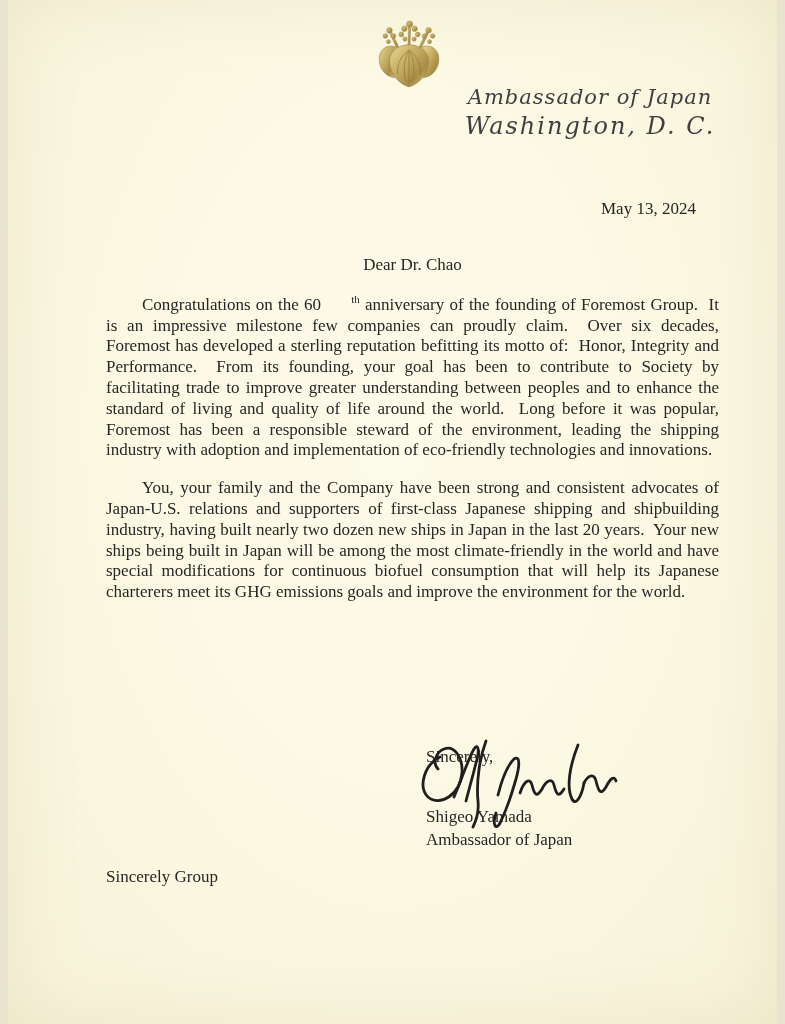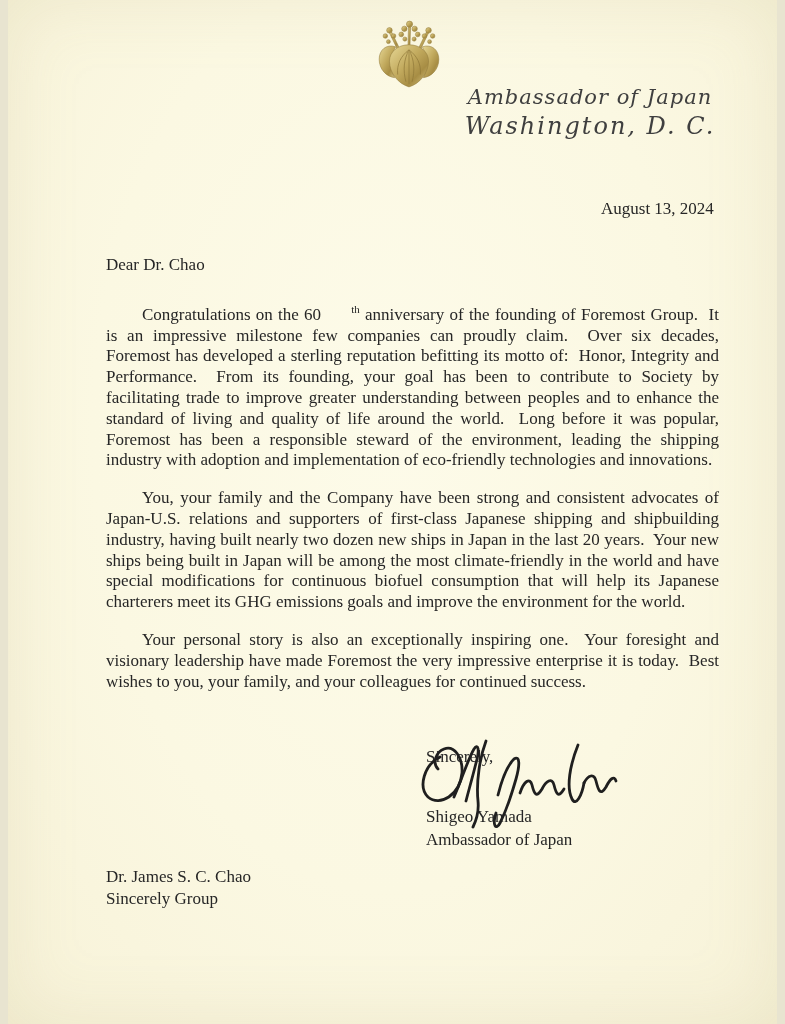--- a/index.html
+++ b/index.html
@@ -50,22 +50,23 @@
   }
   .letter-body {
     position: absolute;
     left: 98px;
     top: 255px;
     width: 613px;
     font-size: 17px;
     line-height: 20.8px;
   }
   .salutation {
-    margin: 0 0 29px 0;
+    margin: 0 0 19px 0;
     white-space: pre-wrap;
+    text-align: center;
   }
   .para {
     margin: 0 0 17px 0;
     text-indent: 36px;
     text-align: justify;
     white-space: pre-wrap;
   }
   .para sup {
     font-size: 11px;
     line-height: 0;
@@ -148,27 +149,26 @@
         <path d="M31,31 C39,37 43,45 42,55"></path>
       </g>
     </svg>
   </div>
 
   <div class="letterhead-text">
     <div class="letterhead-line1">Ambassador of Japan</div>
     <div class="letterhead-line2">Washington, D. C.</div>
   </div>
 
-  <div class="date-line">August 13, 2024</div>
+  <div class="date-line">May 13, 2024</div>
 
   <div class="letter-body">
     <p class="salutation">Dear Dr. Chao</p>
     <p class="para"><span>Congratulations on the 60</span><sup>th</sup><span> anniversary of the founding of Foremost Group.  It is an impressive milestone few companies can proudly claim.  Over six decades, Foremost has developed a sterling reputation befitting its motto of:  Honor, Integrity and Performance.  From its founding, your goal has been to contribute to Society by facilitating trade to improve greater understanding between peoples and to enhance the standard of living and quality of life around the world.  Long before it was popular, Foremost has been a responsible steward of the environment, leading the shipping industry with adoption and implementation of eco-friendly technologies and innovations.</span></p>
     <p class="para">You, your family and the Company have been strong and consistent advocates of Japan-U.S. relations and supporters of first-class Japanese shipping and shipbuilding industry, having built nearly two dozen new ships in Japan in the last 20 years.  Your new ships being built in Japan will be among the most climate-friendly in the world and have special modifications for continuous biofuel consumption that will help its Japanese charterers meet its GHG emissions goals and improve the environment for the world.</p>
-    <p class="para">Your personal story is also an exceptionally inspiring one.  Your foresight and visionary leadership have made Foremost the very impressive enterprise it is today.  Best wishes to you, your family, and your colleagues for continued success.</p>
   </div>
 
   <div class="closing">
     <div class="valediction">Sincerely,</div>
     <div class="signer-name">Shigeo Yamada</div>
     <div class="signer-title">Ambassador of Japan</div>
   </div>
 
   <svg class="signature-svg" viewBox="0 0 210 96" xmlns="http://www.w3.org/2000/svg" aria-hidden="true">
     <g fill="none" stroke="#1f1f1f" stroke-width="2.8" stroke-linecap="round">
@@ -176,17 +176,16 @@
       <path d="M38,62 C46,44 52,24 58,14 C62,8 64,14 60,28 C56,44 52,58 50,66"></path>
       <path d="M70,6 C64,22 60,46 62,66 C63,76 60,86 57,92"></path>
       <path d="M82,60 C86,44 92,30 98,24 C104,20 104,30 100,44 C96,58 90,76 84,88 C80,96 76,90 80,78"></path>
       <path d="M104,58 C108,46 114,42 116,50 C118,58 120,64 126,54 C130,46 136,42 138,50 C140,58 142,64 148,54"></path>
       <path d="M162,10 C154,30 150,52 156,64 C160,72 166,60 168,48"></path>
       <path d="M168,48 C172,40 178,38 180,46 C182,54 184,62 190,52 C194,44 198,40 200,46"></path>
     </g>
   </svg>
 
   <div class="recipient">
-    <div>Dr. James S. C. Chao</div>
     <div>Sincerely Group</div>
   </div>
 
 </div>
 
 </body></html>

